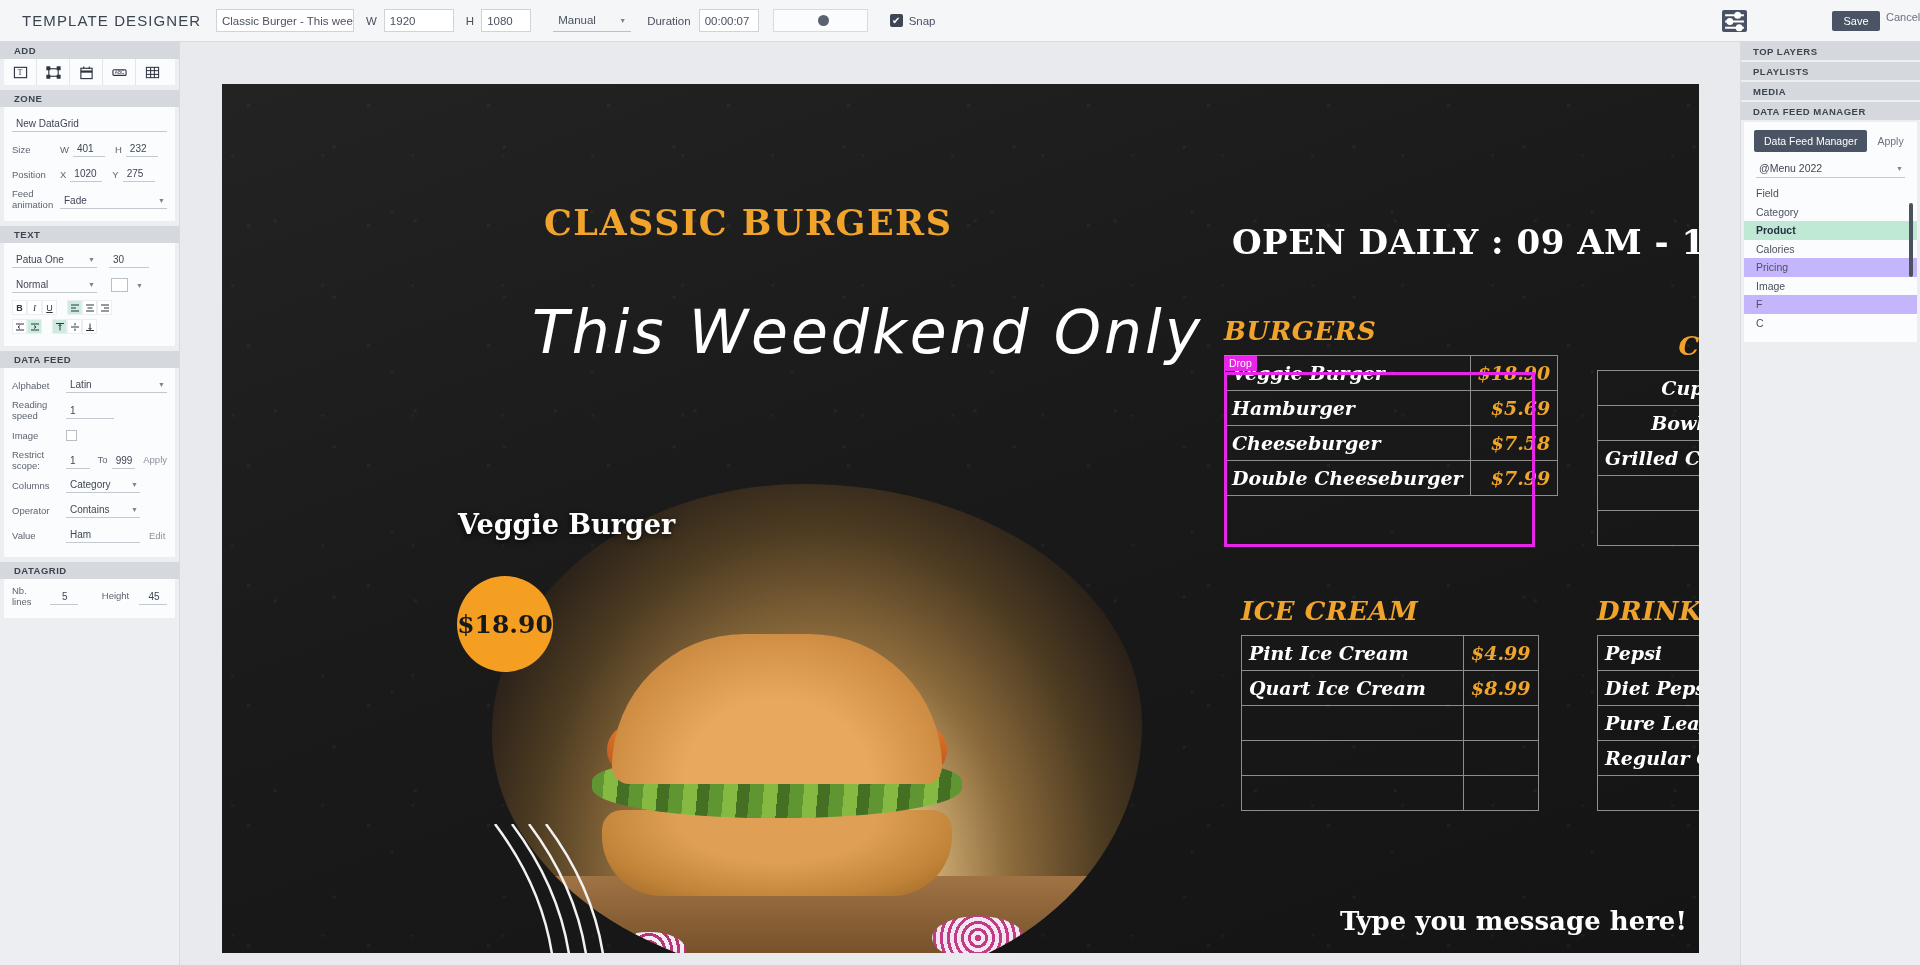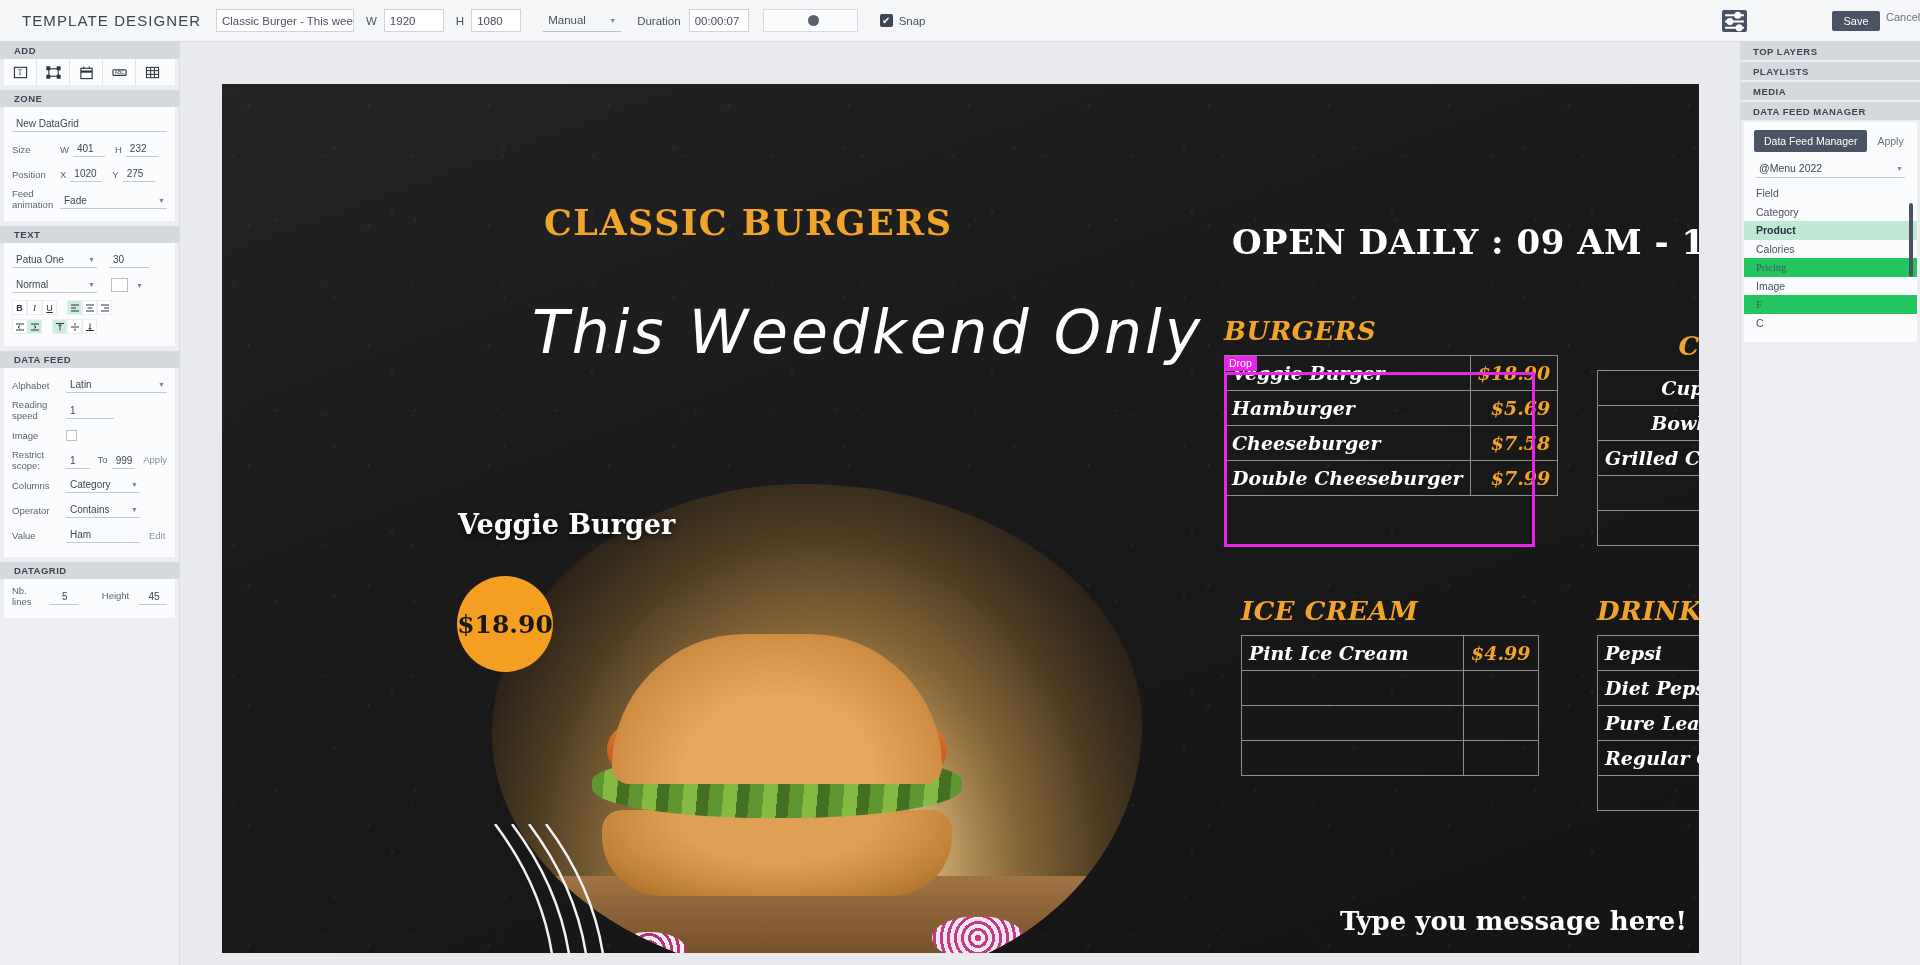--- a/index.html
+++ b/index.html
@@ -21,21 +21,21 @@
     margin-left: 22px; width: 190px; white-space: nowrap;
   }
   .tb-field {
     height: 23px; border: 1px solid #cfd4da; background: #fff;
     font-size: 11.5px; color: #4a5160;
     padding: 0 5px; display: flex; align-items: center;
     white-space: nowrap; overflow: hidden;
   }
   .tb-lbl { font-size: 11.5px; color: #4a5160; white-space: nowrap; }
   #tb-name { width: 138px; margin-left: 4px; }
-  #tb-w { width: 60px; margin-left: 7px; }
+  #tb-w { width: 70px; margin-left: 7px; }
   #tb-h { width: 50px; margin-left: 7px; }
   #tb-mode {
     width: 78px; margin-left: 22px; border: none; background: transparent;
     border-bottom: 1px solid #b9bfc7; justify-content: space-between;
   }
   #tb-dur { width: 60px; margin-left: 8px; }
   #tb-slider {
     width: 95px; height: 23px; border: 1px solid #d8dce1; background: #fbfcfd;
     margin-left: 14px; position: relative;
   }
@@ -134,21 +134,21 @@
   #dfm-select {
     margin: 0 12px 6px 12px; border-bottom: 1px solid #c3c9d1;
     font-size: 10.5px; color: #3f4654; padding: 2px 2px 3px 3px;
     display: flex; justify-content: space-between; align-items: center;
   }
   #field-list { position: relative; }
   .fld {
     font-size: 10.5px; color: #4a5260; padding: 4px 0 4px 12px;
     height: 18.5px; display: flex; align-items: center;
   }
-  .fld.alt { background: #22c55e; font-family: Liberation Serif, serif; }
+  .fld.alt { background: #c4b5fd; }
   .fld.sel { background: #bfe8d5; color: #263040; font-weight: bold; }
   #fld-scroll {
     position: absolute; right: 4px; top: 19px; width: 4px; height: 74px;
     background: #4a5260; border-radius: 2px;
   }
 
   
   #canvas-area {
     position: absolute; left: 181px; top: 42px; width: 1559px; height: 923px;
     background: #e8eaed;
@@ -663,20 +663,24 @@
 
     <div class="menu-block" style="left:1019px; top:512px;">
       <div class="menu-head">ICE CREAM</div>
       <table class="menu">
         <tbody>
             <tr>
               <td style="width:222px">Pint Ice Cream</td>
               <td class="price" style="width:64px">$4.99</td>
             </tr>
         <tr>
+              <td>Quart Ice Cream</td>
+              <td class="price">$8.99</td>
+            </tr>
+        <tr>
               <td></td>
               <td class="price"></td>
             </tr>
         <tr>
               <td></td>
               <td class="price"></td>
             </tr>
         <tr>
               <td></td>
               <td class="price"></td>

